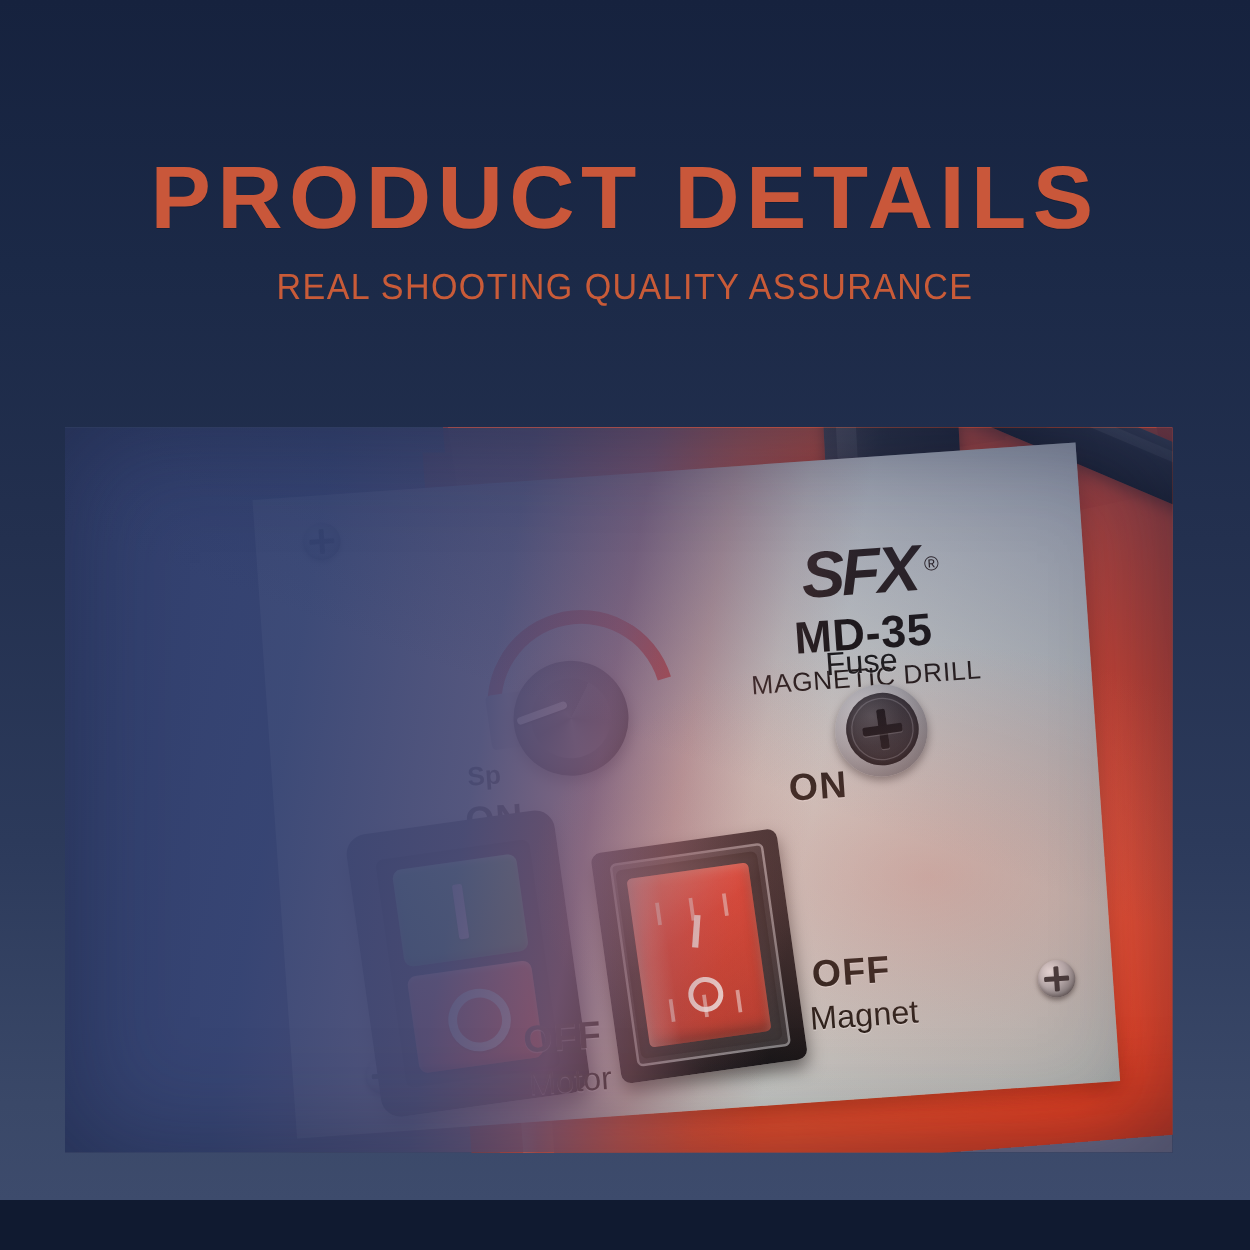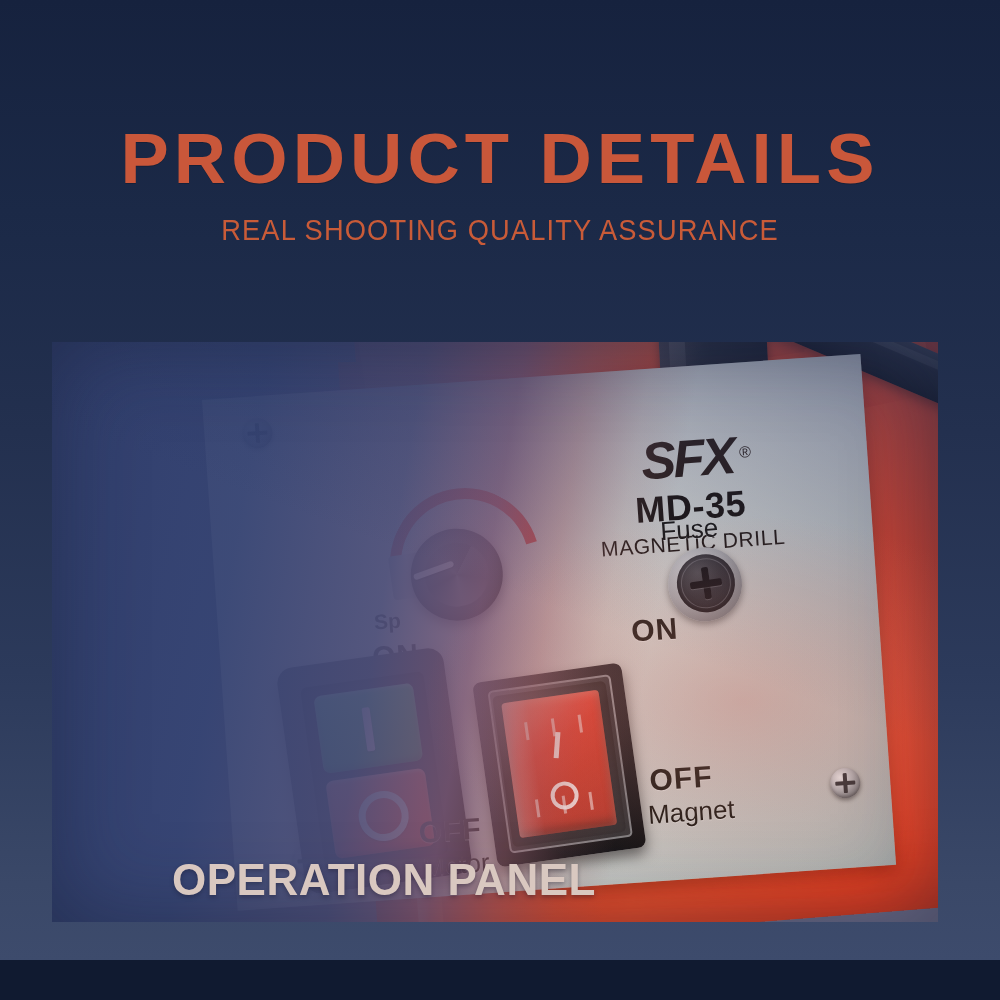--- a/index.html
+++ b/index.html
@@ -694,25 +694,16 @@
       </div>
       <div class="fp-label lbl-off-magnet">OFF</div>
       <div class="fp-label lbl-magnet">Magnet</div>
 
     </div>
 
     <div class="photo-overlay"></div>
     <div class="photo-overlay2"></div>
     <div class="photo-vignette"></div>
 
-    <div id="caption">
-      <h2 id="caption-heading">OPERATION PANEL</h2>
-      <p id="caption-body">
-        
-        
-        
-        
-      </p>
-    </div>
 
   </div>
 
 </div>
 
 </body></html>

